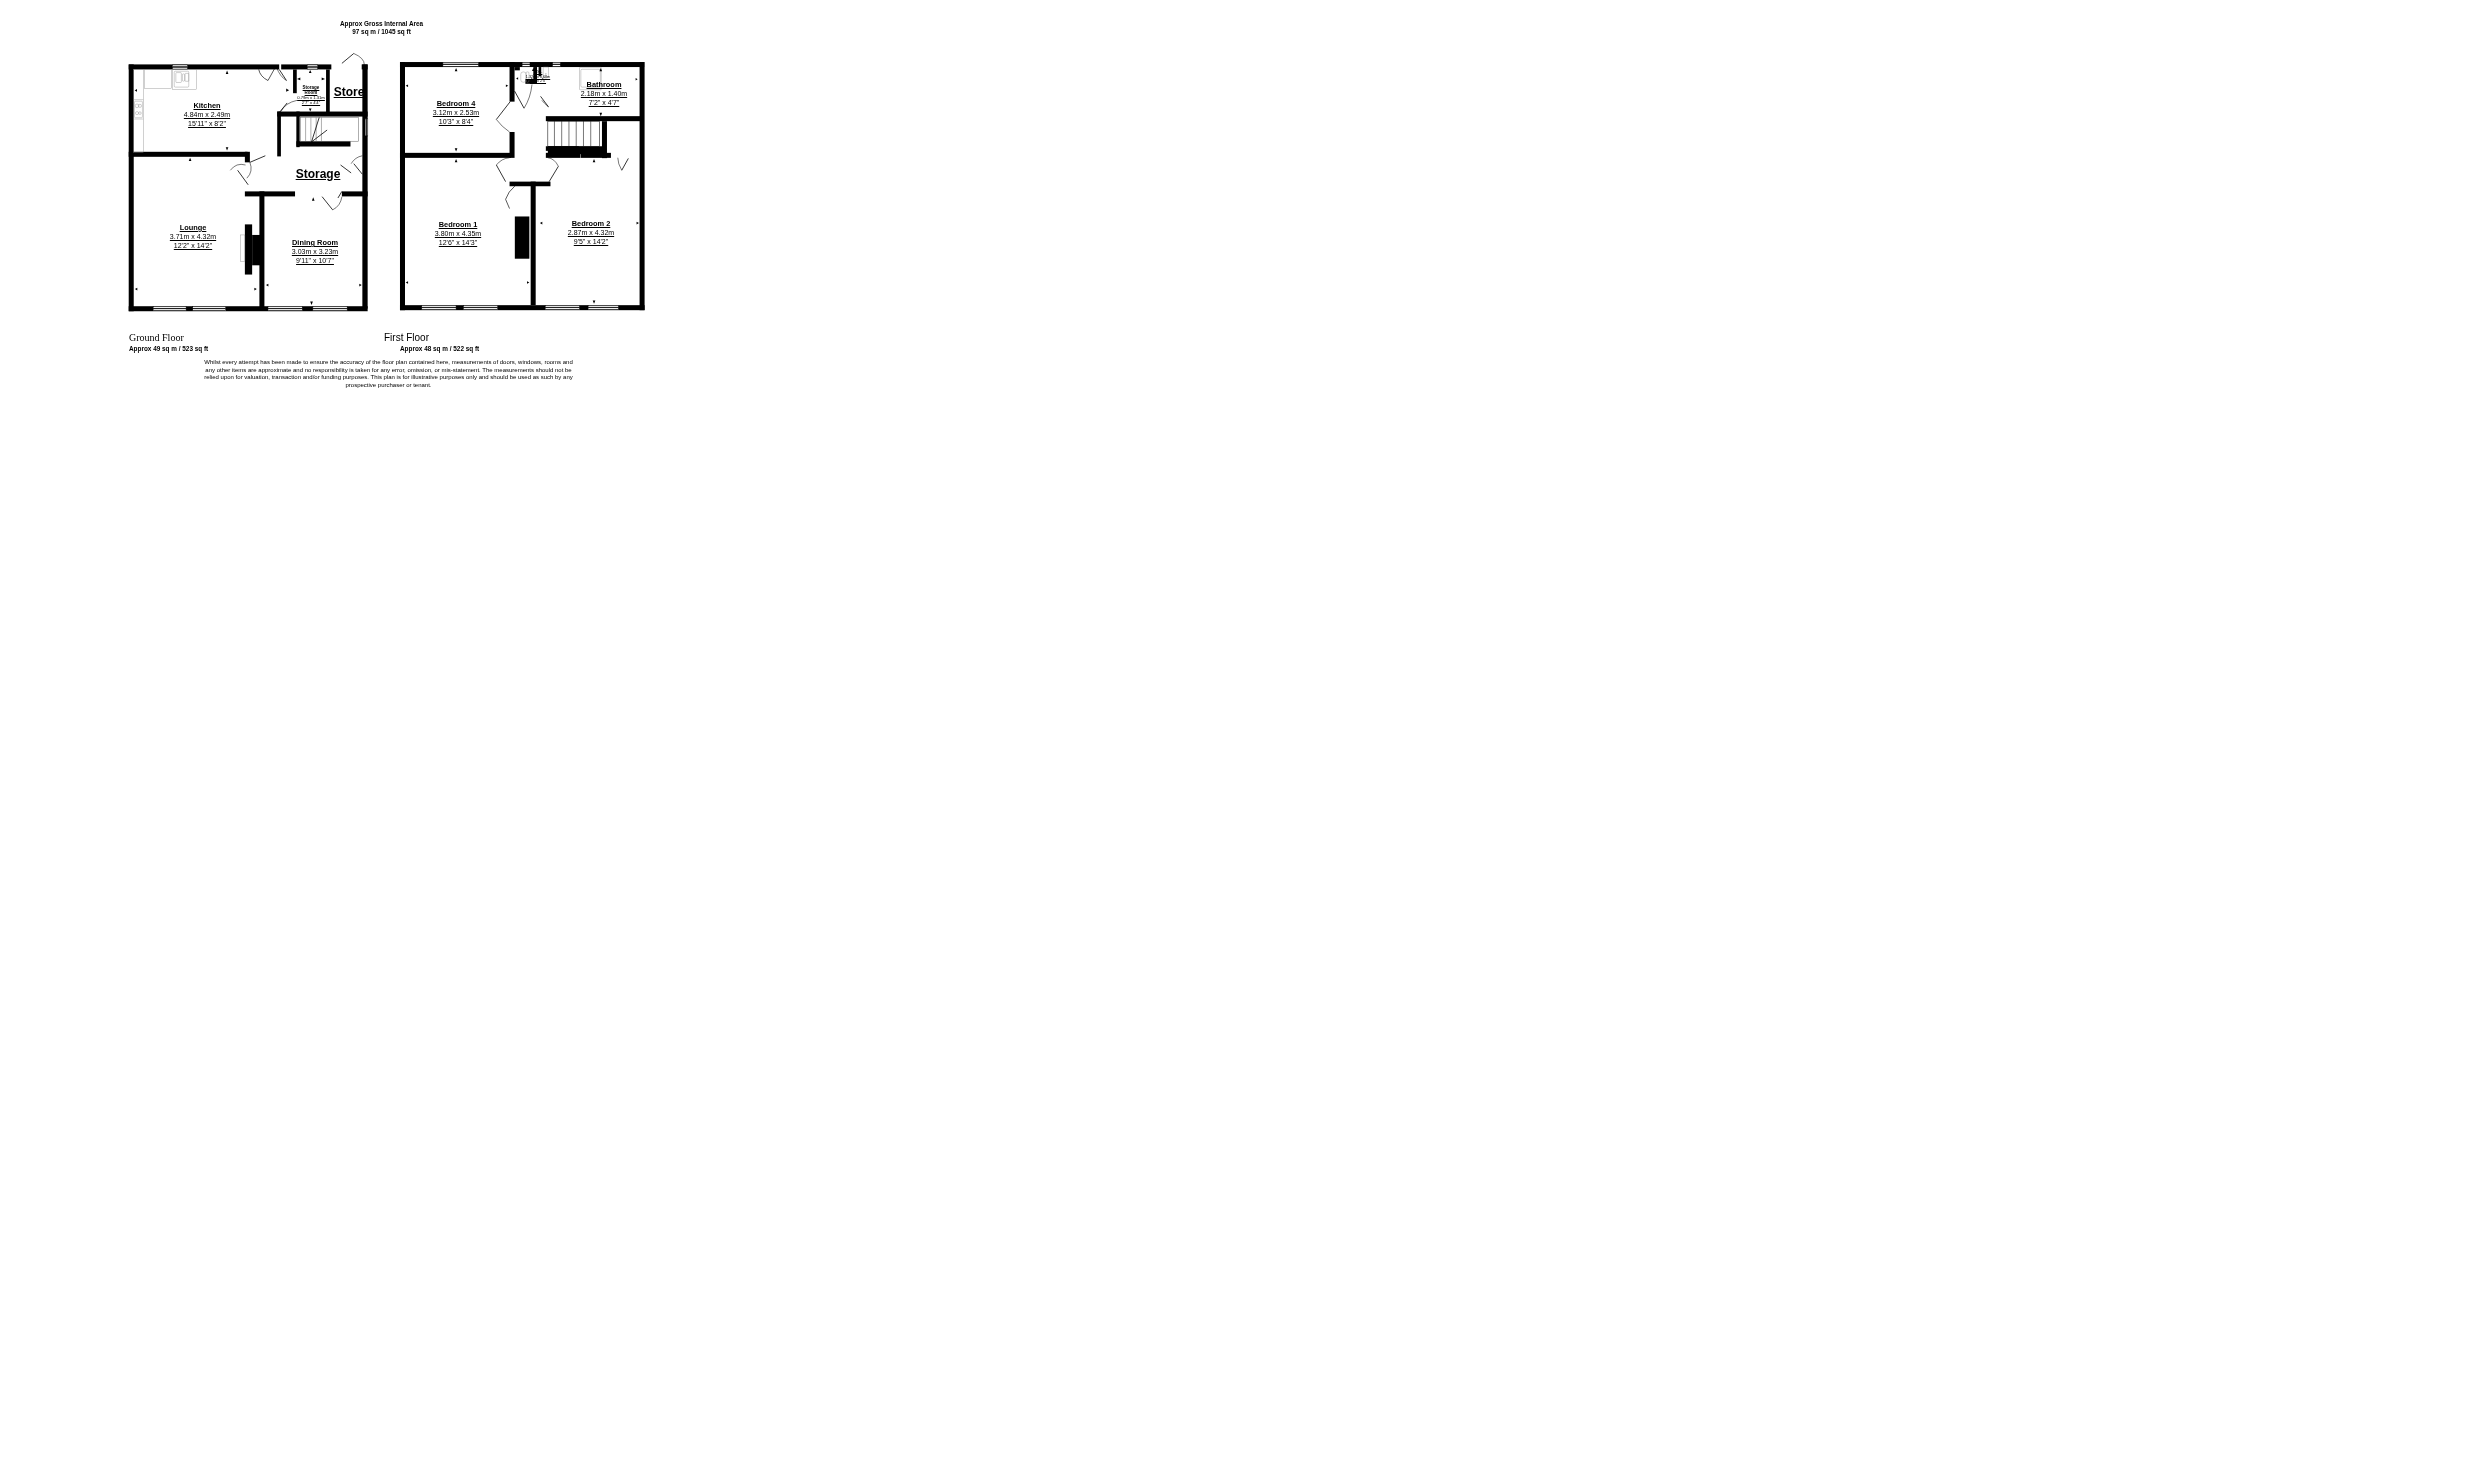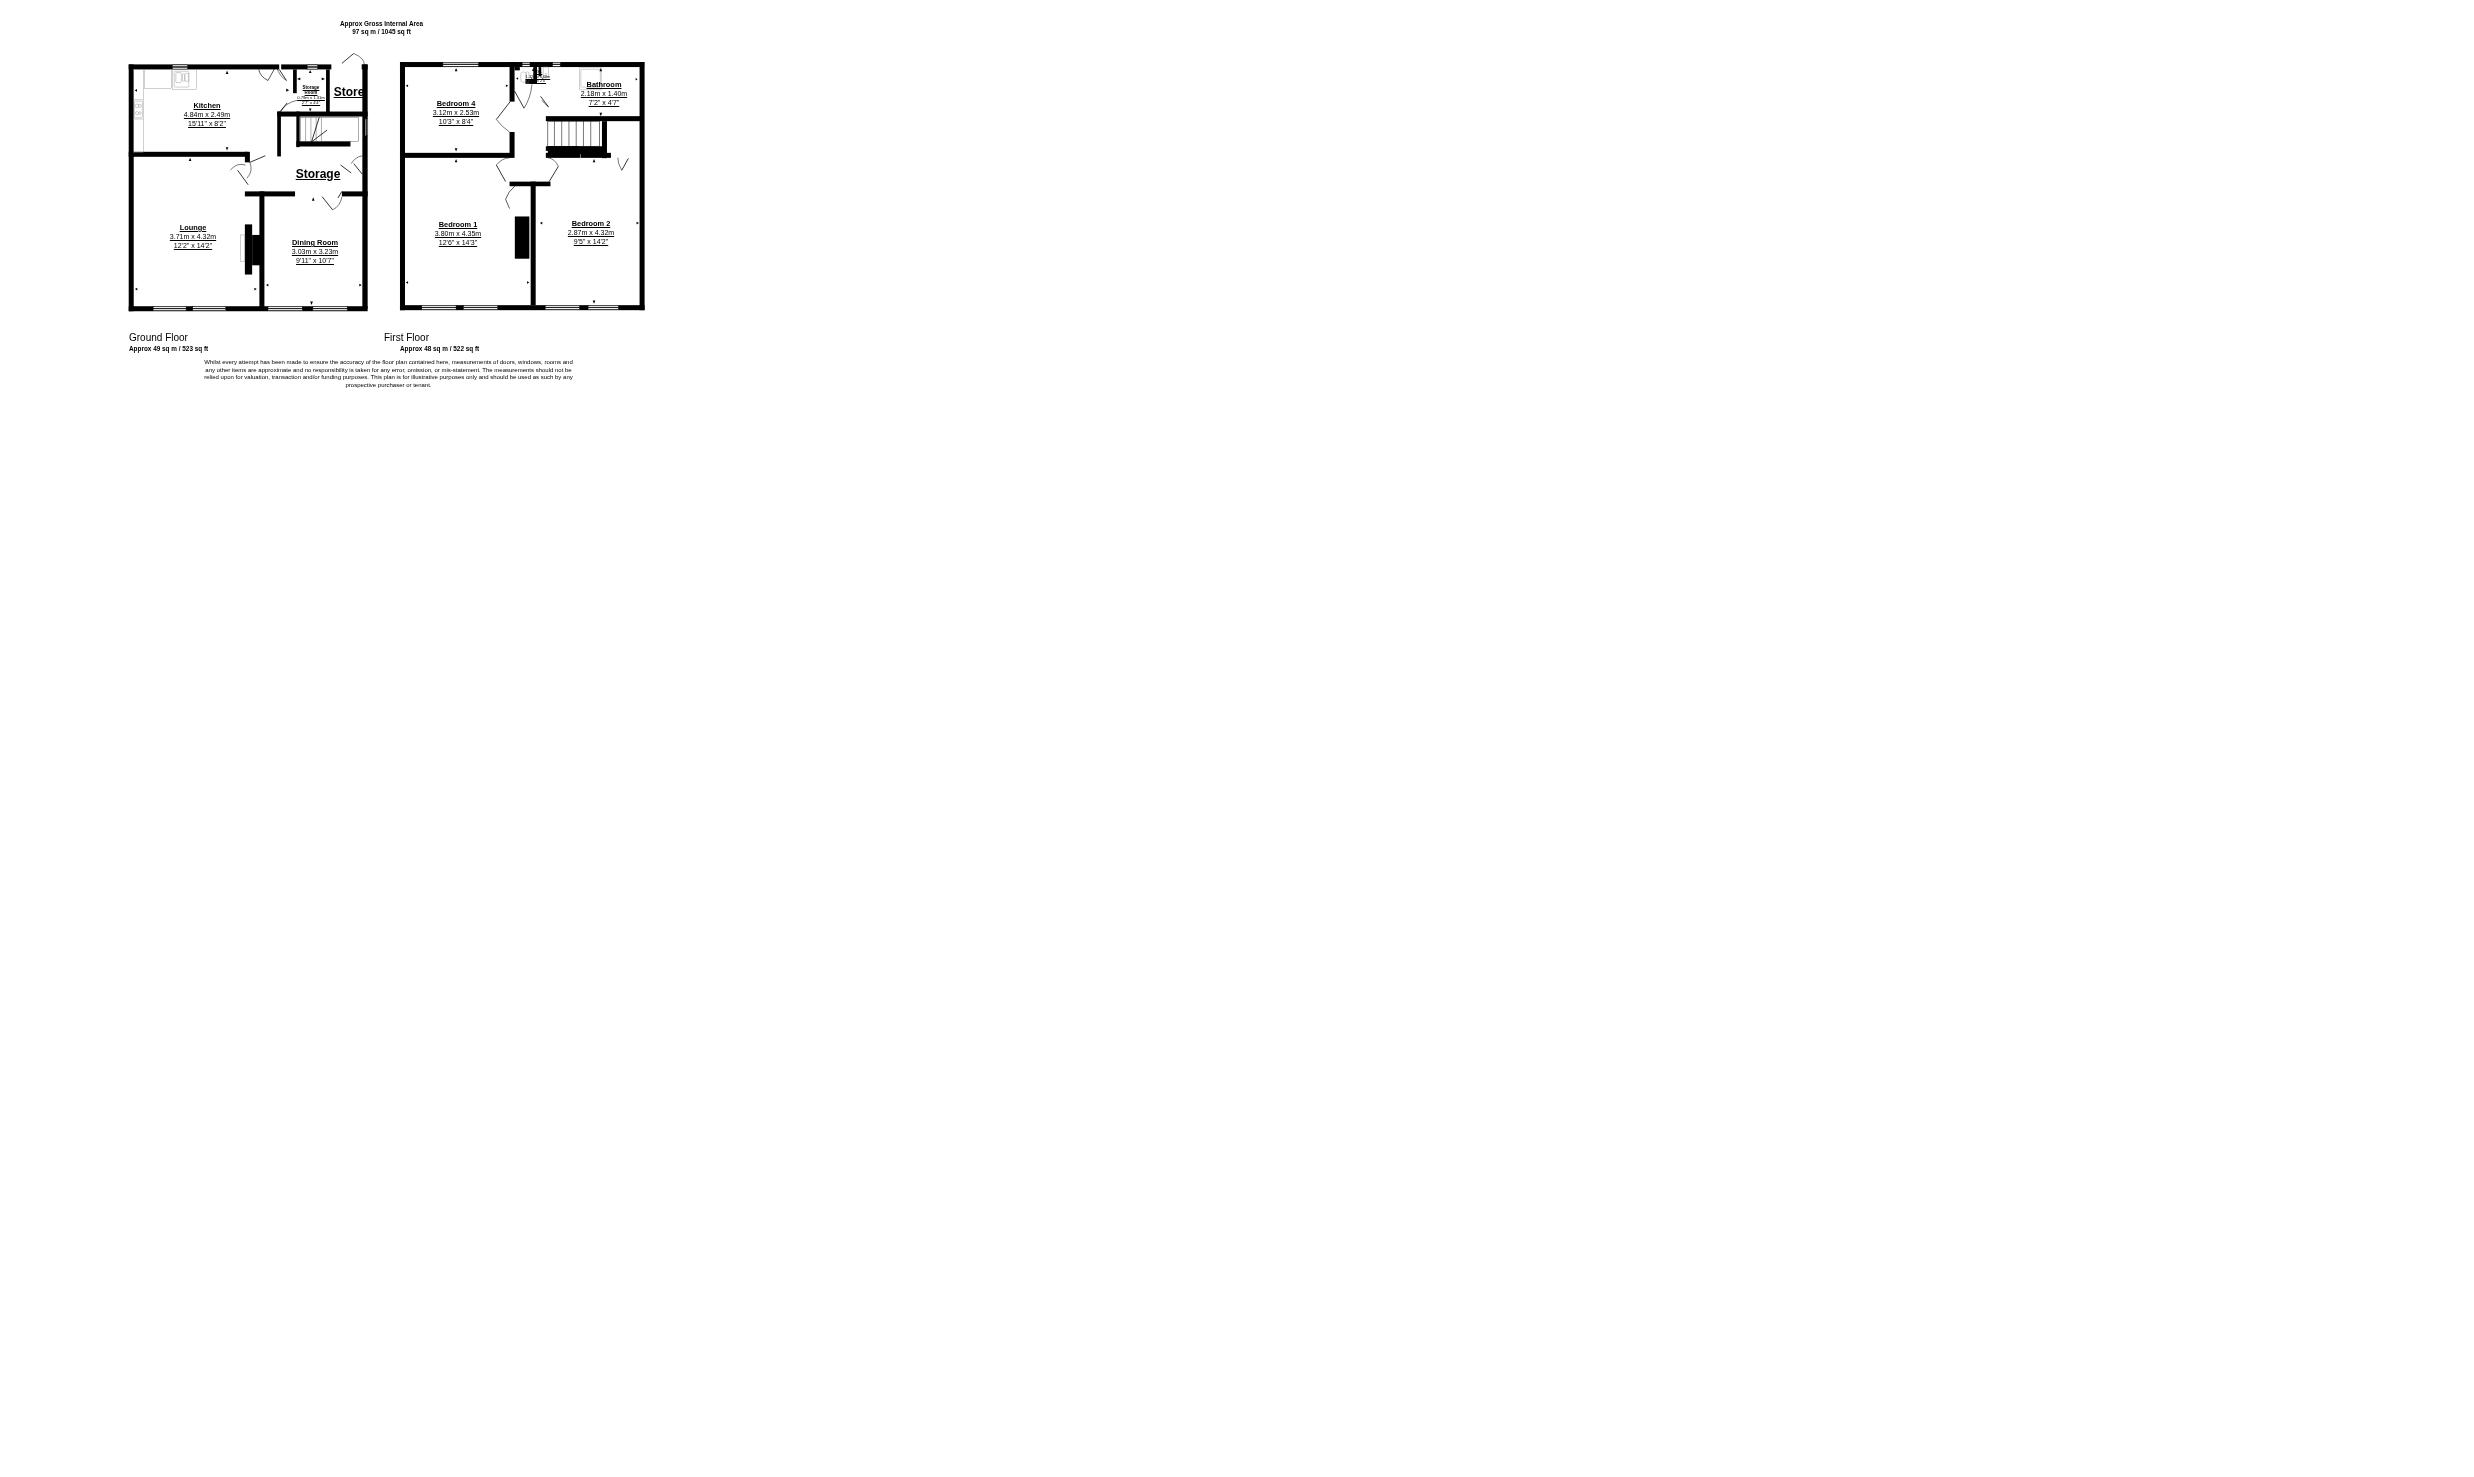--- a/index.html
+++ b/index.html
@@ -288,21 +288,21 @@
   <div class="name">Bedroom 1</div>
   <div class="m">3.80m x 4.35m</div>
   <div class="ft">12'6" x 14'3"</div>
 </div>
 <div class="room" style="left:591px;top:219px;text-align:center;">
   <div class="name">Bedroom 2</div>
   <div class="m">2.87m x 4.32m</div>
   <div class="ft">9'5" x 14'2"</div>
 </div>
 
-<div class="floor-title" style="left:129px;top:332px;">Ground Floor</div>
+<div class="floor-title" style="left:129px;top:332px;font-family:Liberation Serif, serif;">Ground Floor</div>
 <div class="floor-area" style="left:129px;top:345px;">Approx 49 sq m / 523 sq ft</div>
 <div class="floor-title" style="left:384px;top:332px;">First Floor</div>
 <div class="floor-area" style="left:400px;top:345px;">Approx 48 sq m / 522 sq ft</div>
 
 <div class="disclaimer">
   <div>Whilst every attempt has been made to ensure the accuracy of the floor plan contained here, measurements of doors, windows, rooms and</div>
   <div>any other items are approximate and no responsibility is taken for any error, omission, or mis-statement. The measurements should not be</div>
   <div>relied upon for valuation, transaction and/or funding purposes. This plan is for illustrative purposes only and should be used as such by any</div>
   <div>prospective purchaser or tenant.</div>
 </div>

